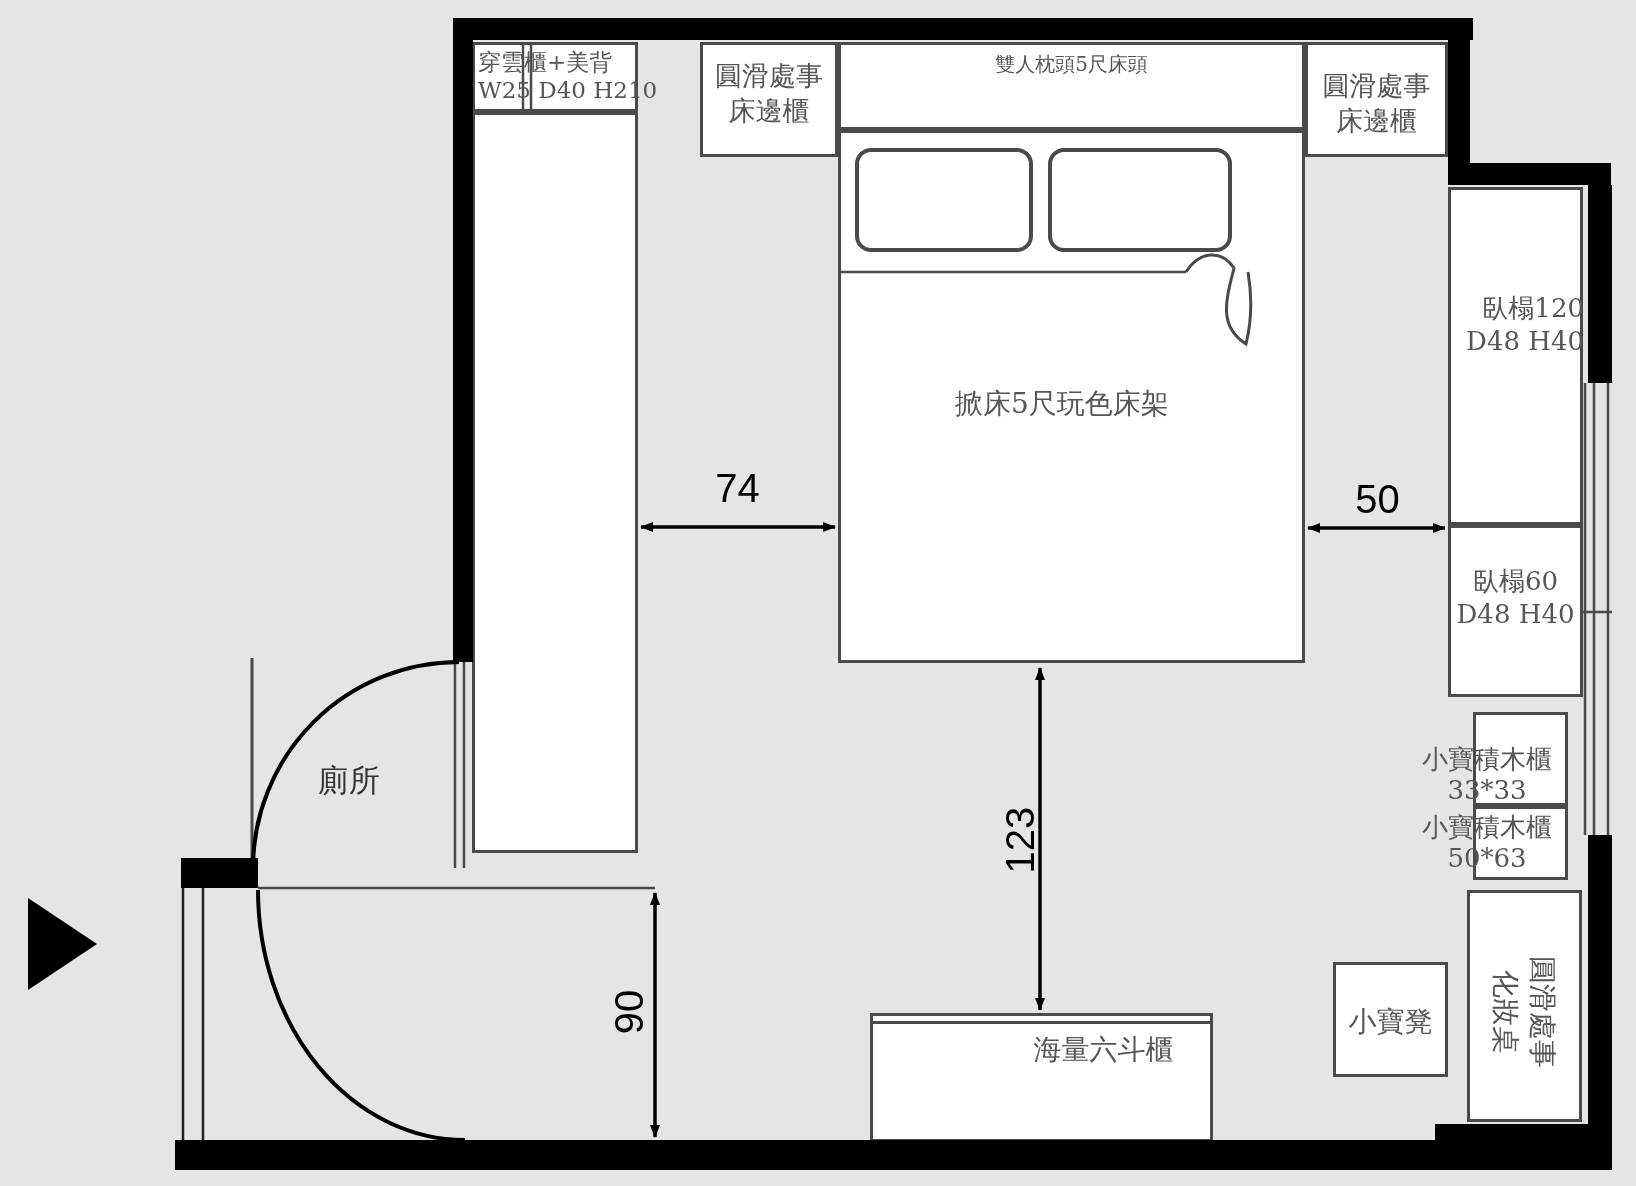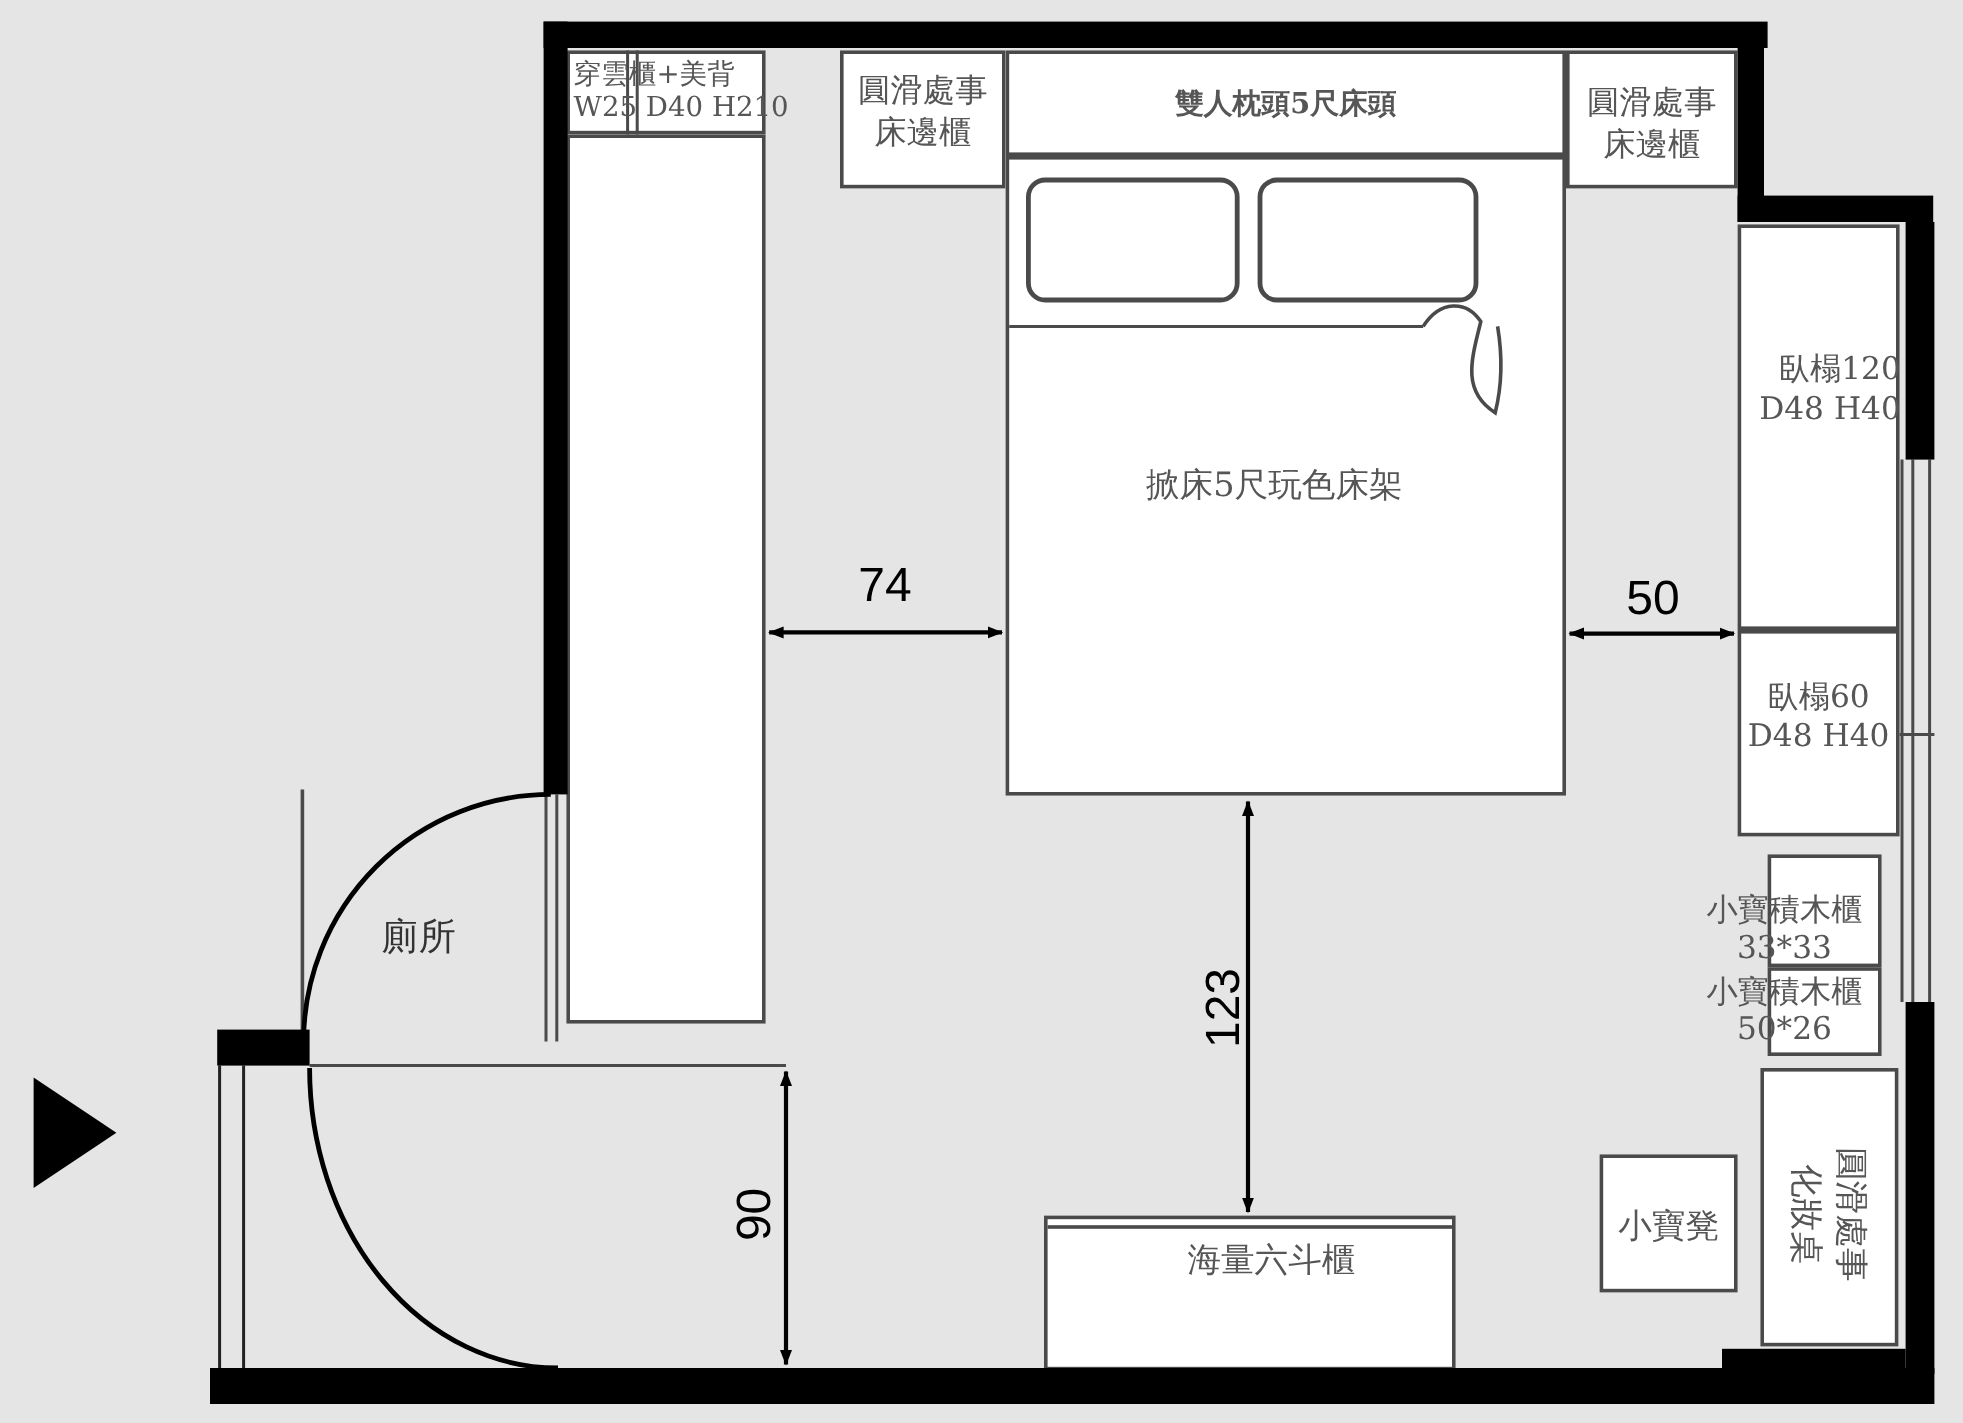--- a/index.html
+++ b/index.html
@@ -99,21 +99,21 @@
   <div class="lbl" style="left:478px;top:48px;width:158px;font-size:23px;line-height:28px;">
     <span>穿雲櫃+美背</span>
     <span>W25 D40 H210</span>
   </div>
 
   <div class="lbl center" style="left:700px;top:58px;width:138px;font-size:27px;line-height:35px;">
     <span>圓滑處事</span>
     <span>床邊櫃</span>
   </div>
 
-  <div class="lbl center" style="left:838px;top:70px;width:467px;font-size:24px;font-weight:bold;">
+  <div class="lbl center" style="left:838px;top:51px;width:467px;font-size:20px;">
     <span>雙人枕頭5尺床頭</span>
   </div>
 
   <div class="lbl center" style="left:1305px;top:68px;width:143px;font-size:27px;line-height:35px;">
     <span>圓滑處事</span>
     <span>床邊櫃</span>
   </div>
 
 
   <div class="lbl" style="left:955px;top:385px;font-size:28px;">
@@ -130,33 +130,33 @@
     <span>D48 H40</span>
   </div>
 
   <div class="lbl center" style="left:1392px;top:744px;width:190px;font-size:26px;line-height:31px;">
     <span>小寶積木櫃</span>
     <span>33*33</span>
   </div>
 
   <div class="lbl center" style="left:1392px;top:812px;width:190px;font-size:26px;line-height:31px;">
     <span>小寶積木櫃</span>
-    <span>50*26</span>
+    <span>50*63</span>
   </div>
 
   <div class="lbl center" style="left:1333px;top:1003px;width:115px;font-size:28px;">
     <span>小寶凳</span>
   </div>
 
   <div class="lbl center rot-cw" style="left:1449px;top:975px;width:150px;font-size:28px;line-height:37px;">
     <span>圓滑處事</span>
     <span>化妝桌</span>
   </div>
 
-  <div class="lbl center" style="left:870px;top:1032px;width:379px;font-size:28px;line-height:35px;">
+  <div class="lbl center" style="left:870px;top:1032px;width:379px;font-size:28px;line-height:35px;padding-left:44px;">
     <span>海量六斗櫃</span>
   </div>
 
   <div class="lbl" style="left:318px;top:760px;font-size:31px;color:#333;">
     <span>廁所</span>
   </div>
 
   <div class="dim center" style="left:700px;top:466px;width:75px;"><span>74</span></div>
   <div class="dim center" style="left:1340px;top:477px;width:75px;"><span>50</span></div>
   <div class="dim center rot-ccw" style="left:980px;top:815px;width:85px;height:50px;"><span>123</span></div>

